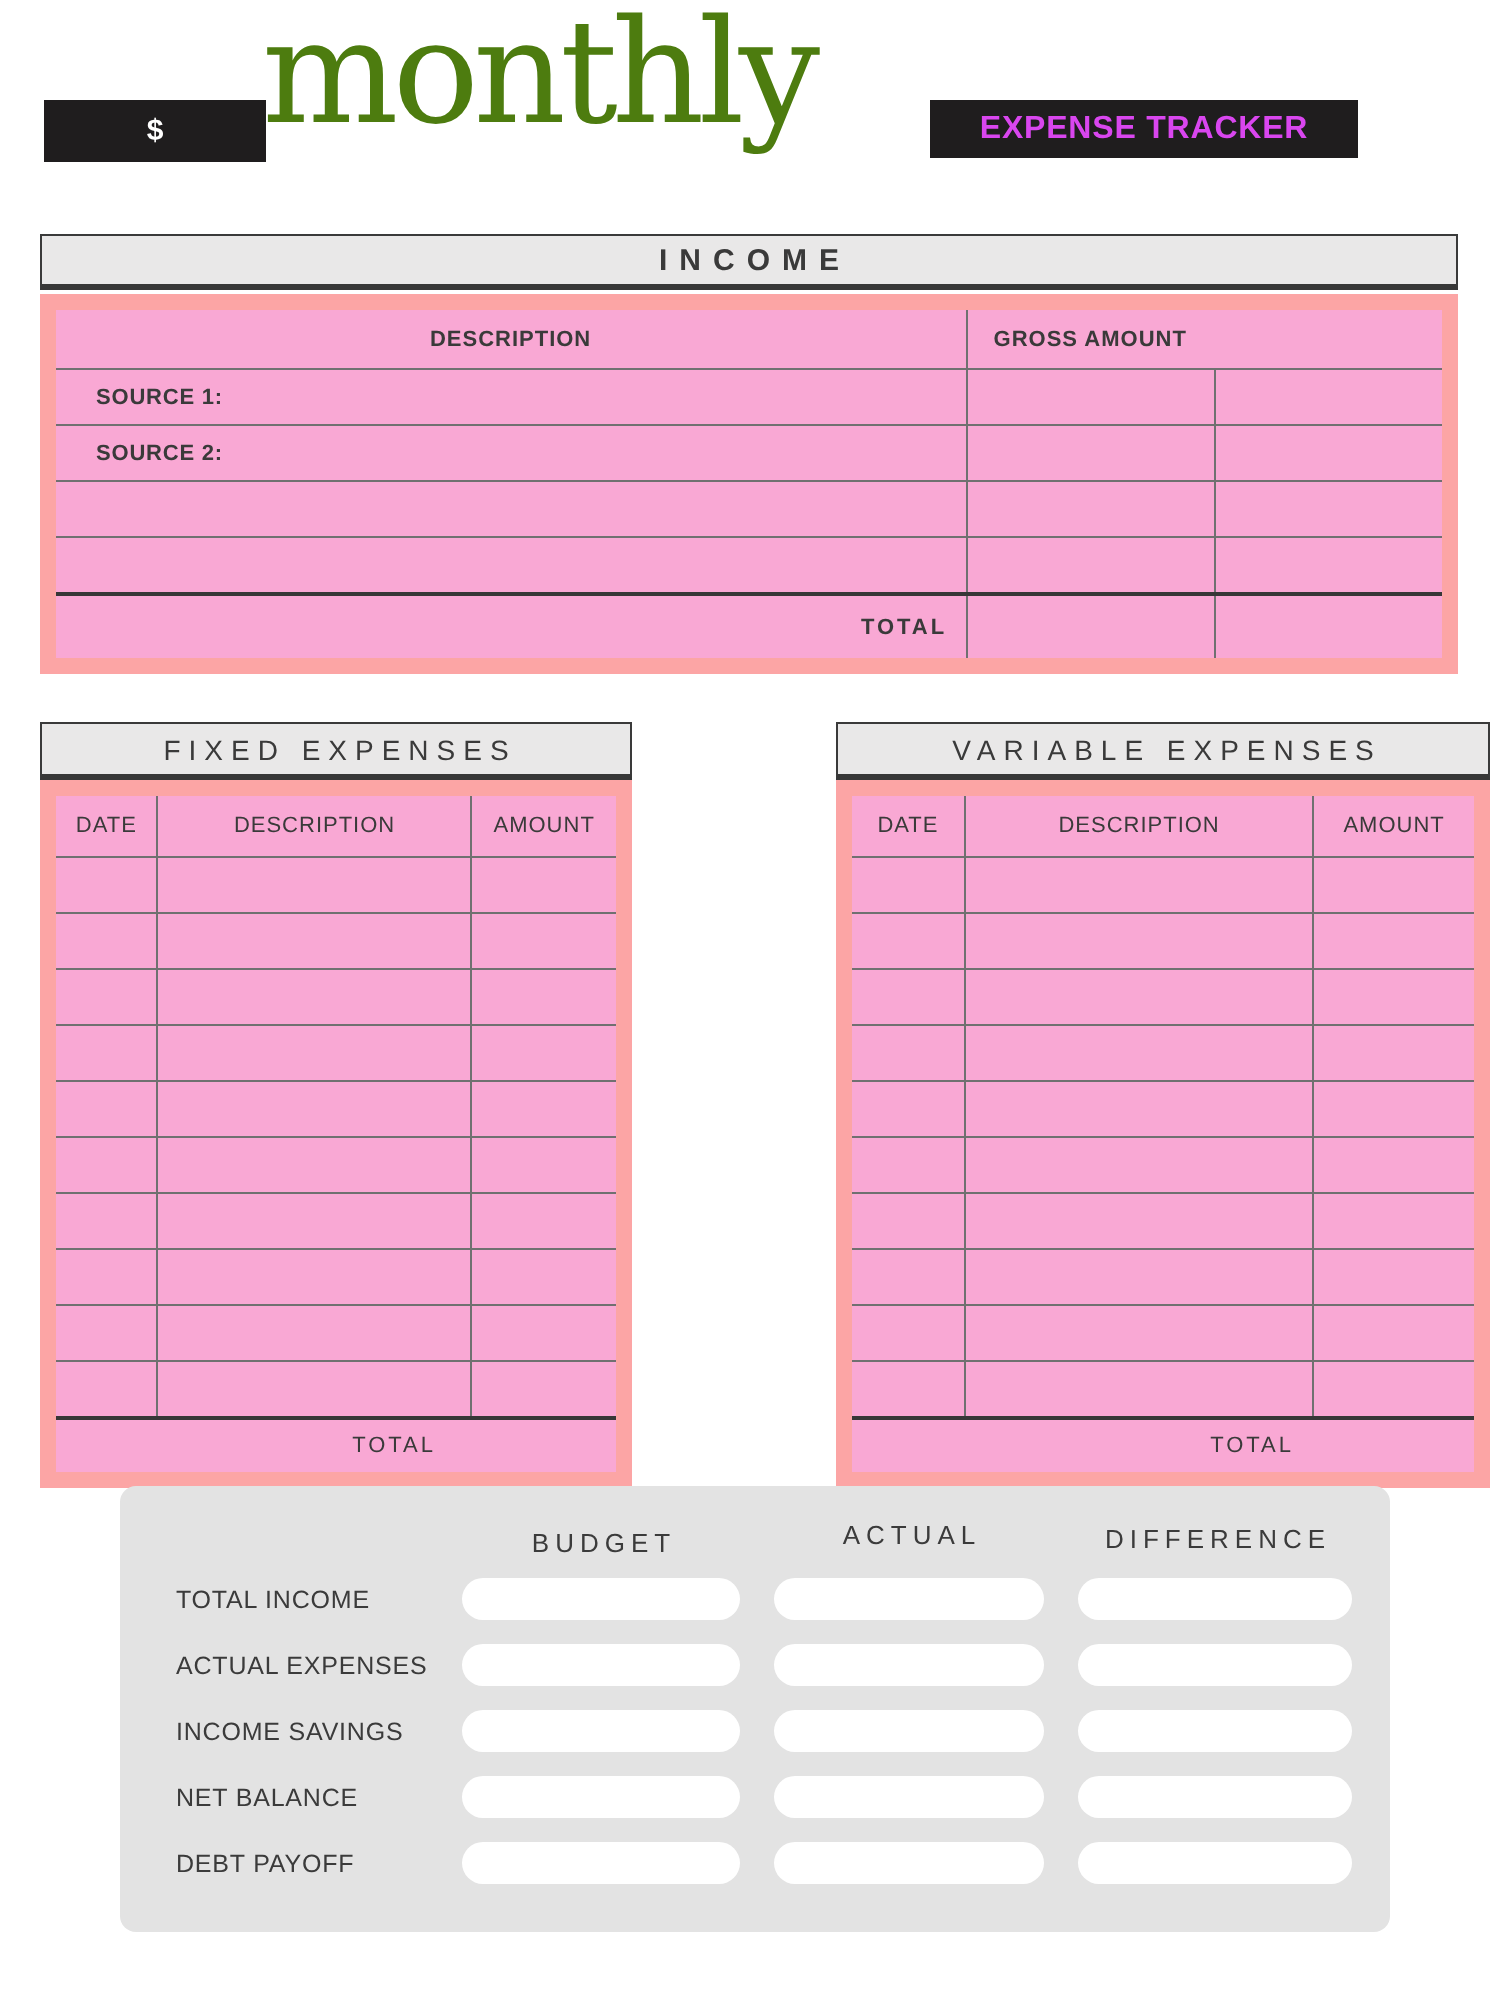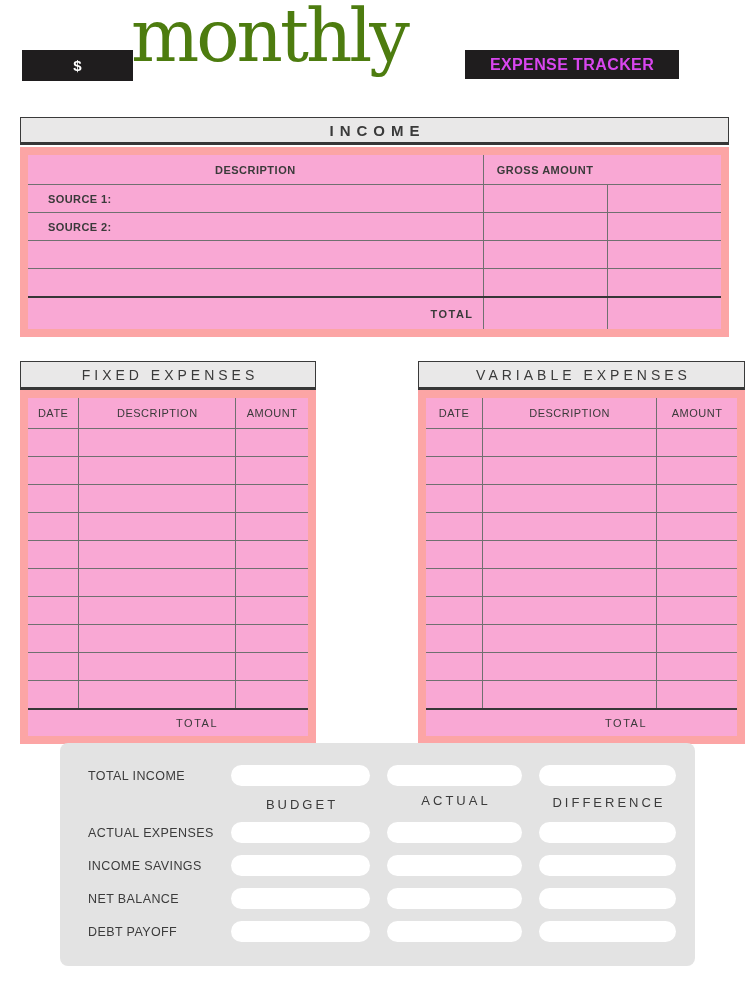--- a/index.html
+++ b/index.html
@@ -275,33 +275,33 @@
         <div class="cell vline"></div>
         <div class="cell vline"></div>
       </div>
     <div class="trow exp-row total total-row">
       <div class="cell exp-total-text">TOTAL</div>
     </div>
   </div>
 </div>
 
 <div class="summary">
-  <div class="sum-grid sum-row">
-    <div class="sum-label">TOTAL INCOME</div>
-    <div class="pill"></div>
-    <div class="pill"></div>
-    <div class="pill"></div>
-  </div>
-
   <div class="sum-grid sum-head">
     <div></div>
     <div class="sum-col-title c-budget">BUDGET</div>
     <div class="sum-col-title c-actual">ACTUAL</div>
     <div class="sum-col-title c-diff">DIFFERENCE</div>
   </div>
+
+  <div class="sum-grid sum-row">
+    <div class="sum-label">TOTAL INCOME</div>
+    <div class="pill"></div>
+    <div class="pill"></div>
+    <div class="pill"></div>
+  </div>
   <div class="sum-grid sum-row">
     <div class="sum-label">ACTUAL EXPENSES</div>
     <div class="pill"></div>
     <div class="pill"></div>
     <div class="pill"></div>
   </div>
   <div class="sum-grid sum-row">
     <div class="sum-label">INCOME SAVINGS</div>
     <div class="pill"></div>
     <div class="pill"></div>

